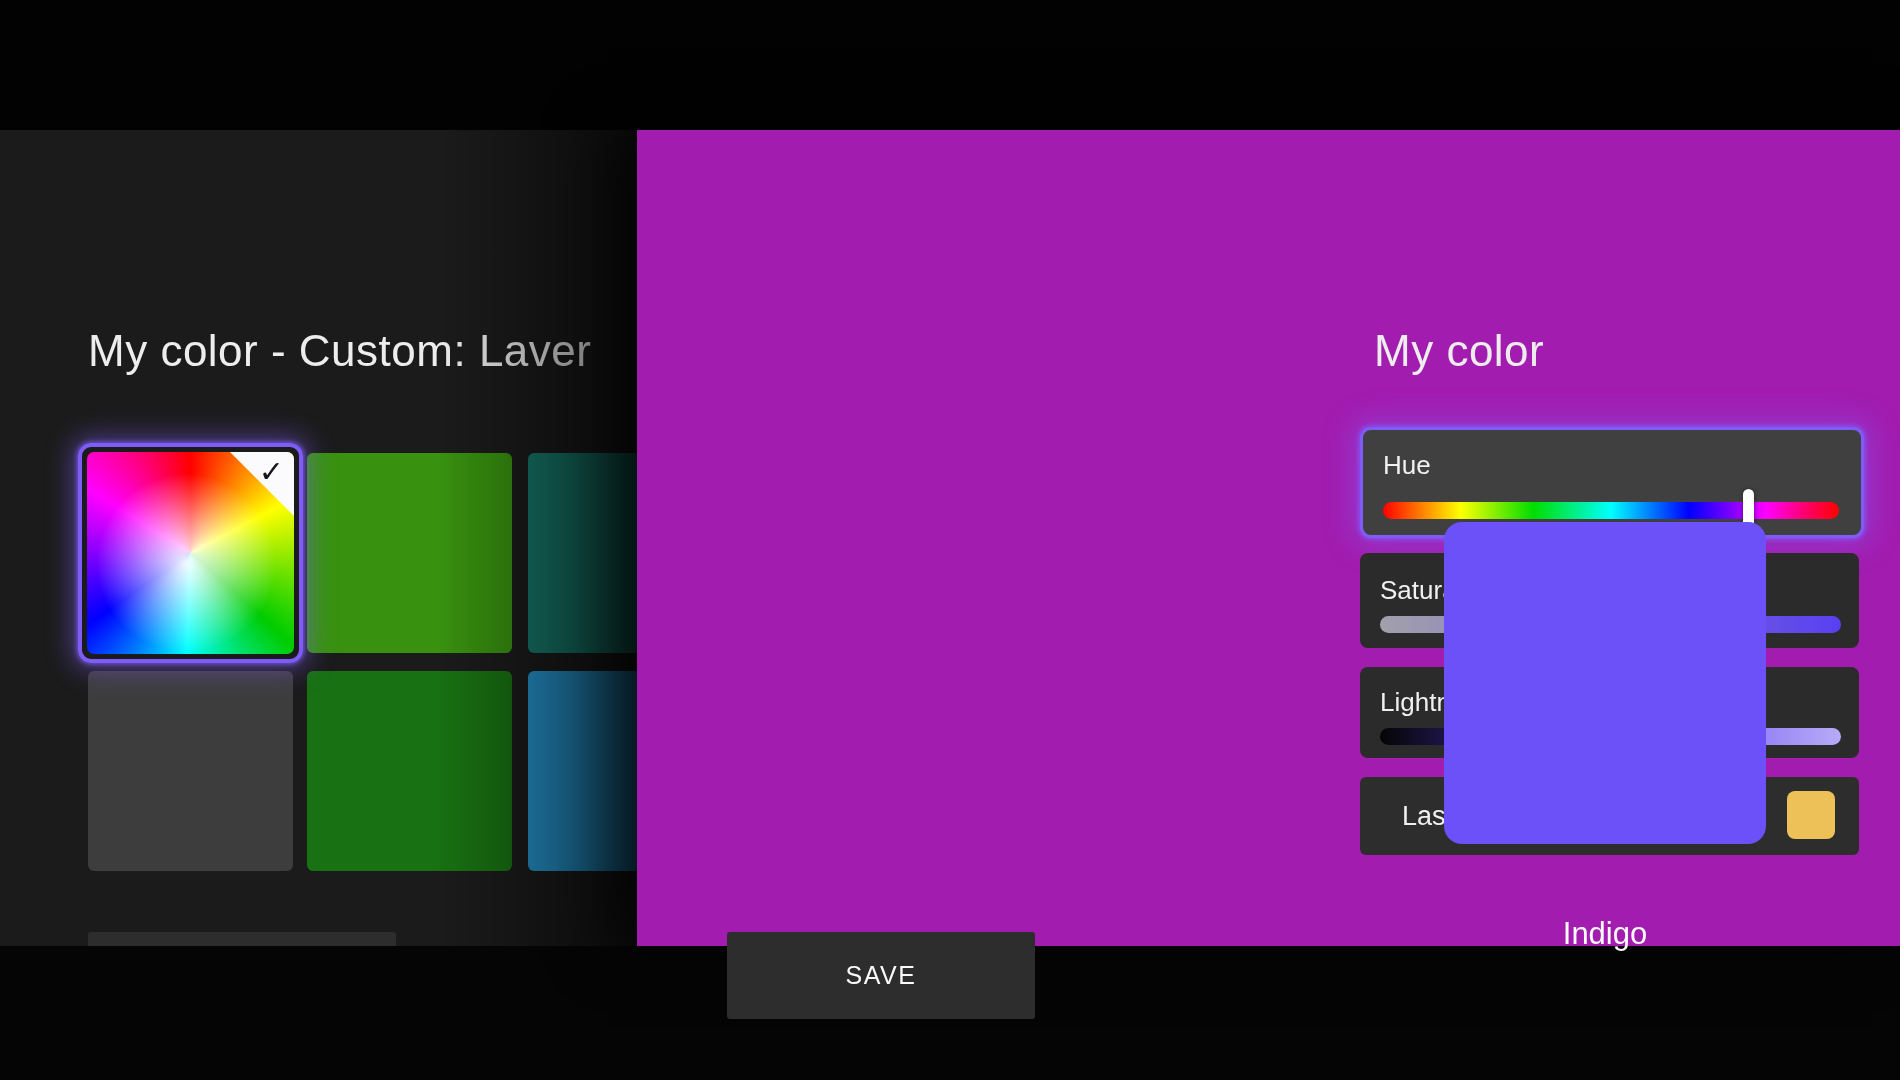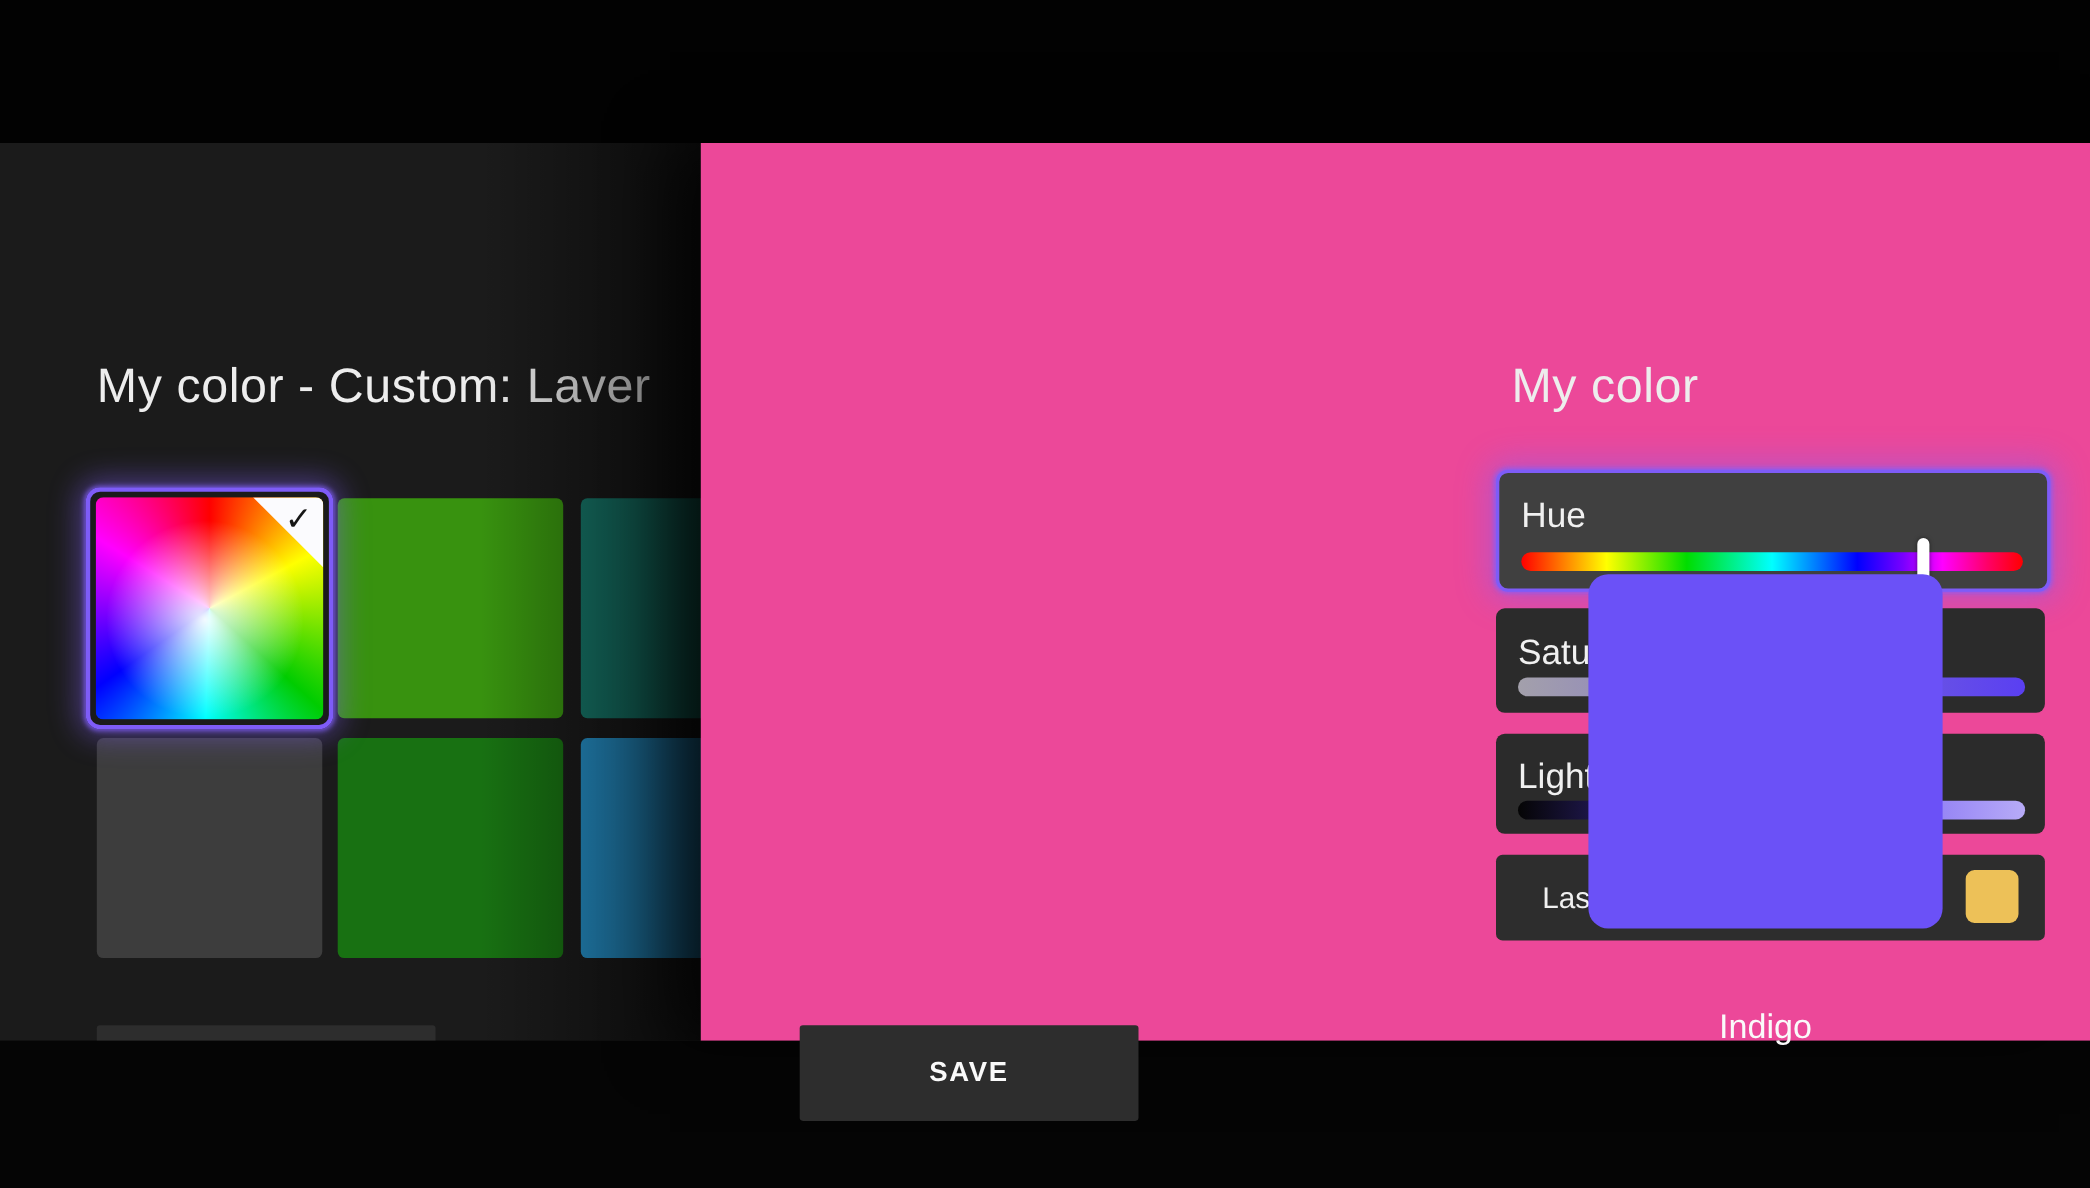--- a/index.html
+++ b/index.html
@@ -14,21 +14,21 @@
     position:absolute;left:0;top:130px;width:637px;height:816px;
     background:#1b1b1b;overflow:hidden;
   }
   .left-panel .edge-shade{
     position:absolute;top:0;right:0;width:200px;height:100%;
     background:linear-gradient(to right, rgba(0,0,0,0), rgba(0,0,0,0.62));
     pointer-events:none;z-index:5;
   }
   .right-panel{
     position:absolute;left:637px;top:130px;width:1263px;height:816px;
-    background:#ec4899;
+    background:#a21caf;
     box-shadow:-28px 0 55px rgba(0,0,0,0.65);
   }
   .panel-title{
     position:absolute;font-size:44px;font-weight:400;color:#ededed;
     letter-spacing:0.5px;white-space:nowrap;
   }
   .left-title{left:88px;top:196px;z-index:2;}
   .right-title{left:737px;top:196px;}
 
   
@@ -57,32 +57,32 @@
     clip-path:polygon(0 0, 100% 0, 100% 100%);
   }
   .check-corner span{
     position:absolute;top:2px;right:10px;font-size:30px;color:#161616;font-weight:400;
   }
 
   
   .save-btn{
     position:absolute;top:802px;width:308px;height:87px;background:#2d2d2d;
     border-radius:3px;display:flex;align-items:center;justify-content:center;
-    font-size:25px;font-weight:700;letter-spacing:1.5px;color:#fafafa;
+    font-size:25px;font-weight:400;letter-spacing:1.5px;color:#fafafa;
   }
   .save-left{left:88px;}
   .save-right{left:727px;}
 
   
   .ctl-group{
     position:absolute;left:723px;width:499px;background:#2b2b2b;
     border-radius:8px;box-sizing:border-box;
   }
   .ctl-group .ctl-label{
-    position:absolute;left:20px;font-size:32px;color:#f0f0f0;white-space:nowrap;
+    position:absolute;left:20px;font-size:26px;color:#f0f0f0;white-space:nowrap;
   }
   .ctl-hue{
     top:297px;height:111px;width:504px;background:#404040;
     border:3px solid #7e5cf7;border-radius:11px;
     box-shadow:0 0 28px 8px rgba(130,95,250,0.42), 0 0 5px 1px rgba(130,95,250,0.85);
   }
   .ctl-sat{top:423px;height:95px;}
   .ctl-light{top:537px;height:91px;}
   .ctl-hue .ctl-label{top:20px;}
   .ctl-sat .ctl-label{top:22px;}

